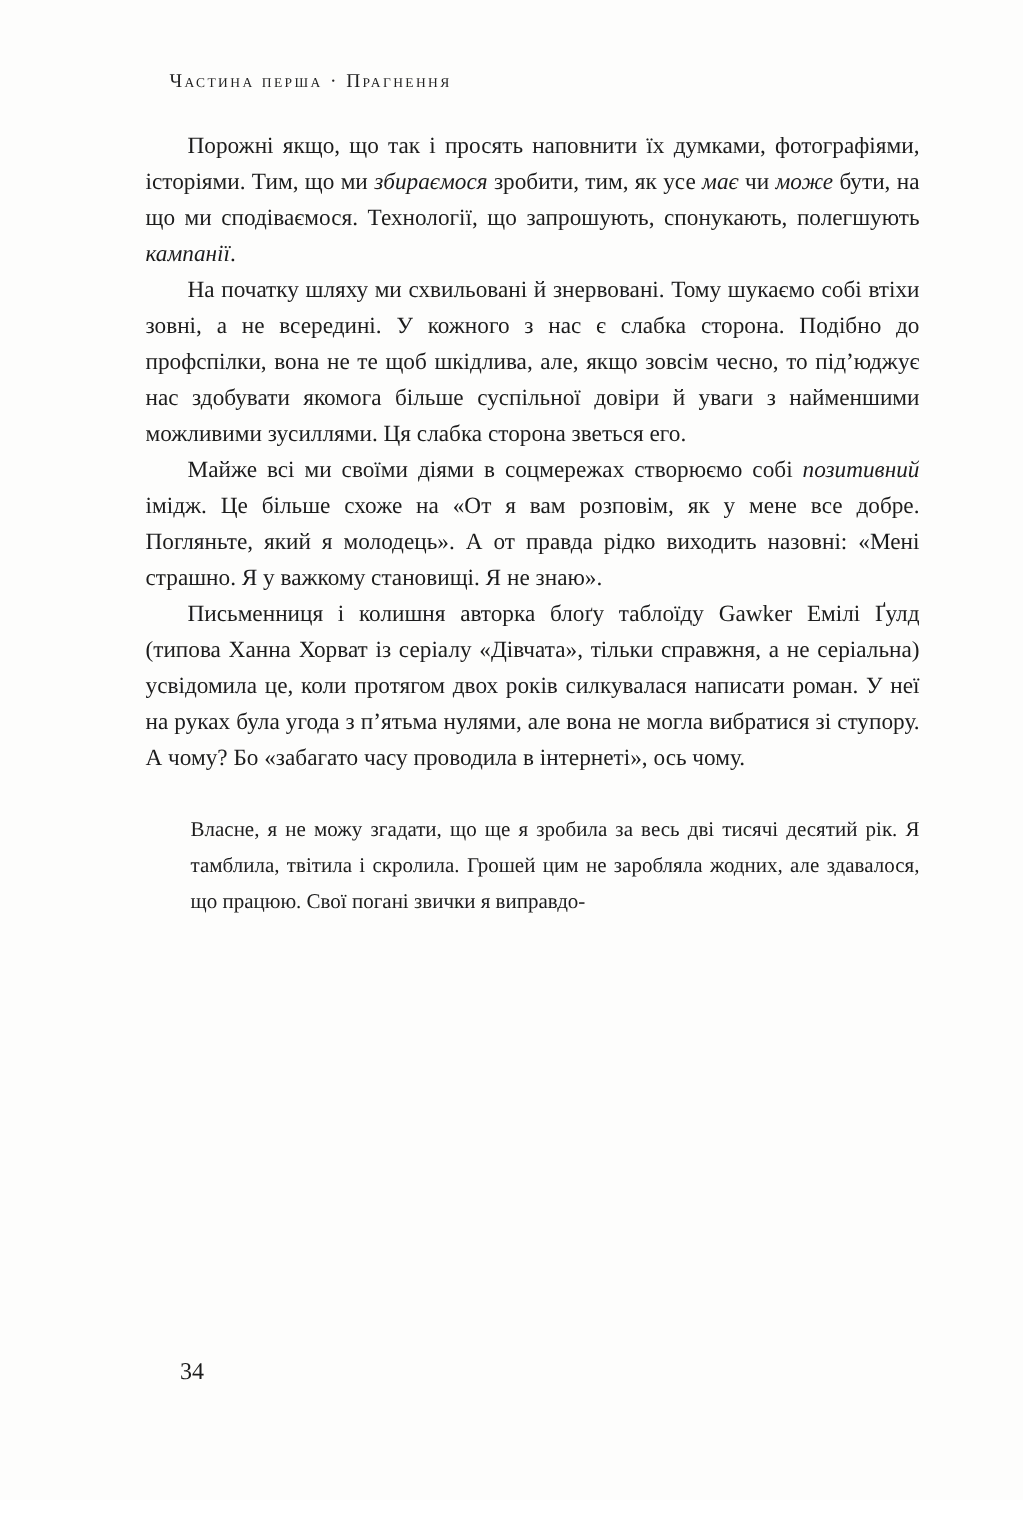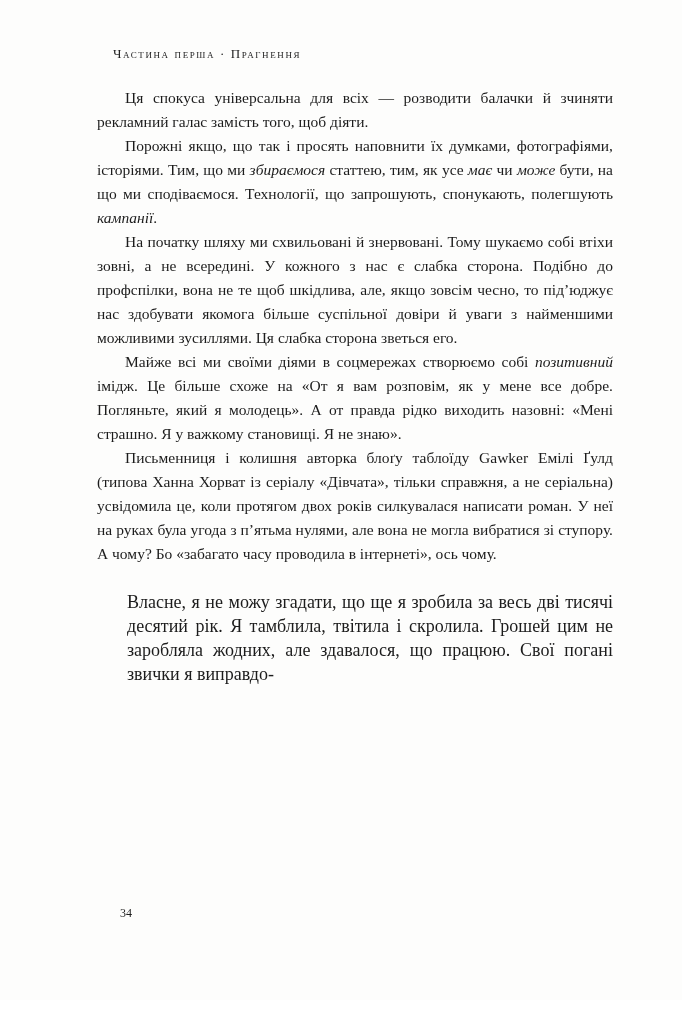--- a/index.html
+++ b/index.html
@@ -30,41 +30,40 @@
     width: 516px;
     font-size: 15.5px;
     line-height: 24px;
     text-align: justify;
   }
   .body-text p { text-align: justify; }
   .body-text p.indent { text-indent: 28px; }
   .body-text p.quote {
     margin-top: 24px;
     margin-left: 30px;
-    font-size: 18px;
+    font-size: 14px;
     line-height: 24px;
   }
   .body-text em { }
   .page-number {
     position: absolute;
     left: 120px;
     top: 906px;
-    font-size: 12px;
+    font-size: 16px;
     color: #1c1c1c;
   }
 </style>
 </head>
 <body>
 
 <div class="page">
   <div class="running-header">Частина перша · Прагнення</div>
 
   <div class="body-text">
-      <p class="indent"><span>Ця спокуса універсальна для всіх — розводити балачки й зчиняти рекламний галас замість того, щоб діяти.</span></p>
-      <p class="indent"><span>Порожні якщо, що так і просять наповнити їх думками, фотографіями, історіями. Тим, що ми </span><em>збираємося</em><span> статтею, тим, як усе </span><em>має</em><span> чи </span><em>може</em><span> бути, на що ми сподіваємося. Технології, що запрошують, спонукають, полегшують </span><em>кампанії</em><span>.</span></p>
+      <p class="indent"><span>Порожні якщо, що так і просять наповнити їх думками, фотографіями, історіями. Тим, що ми </span><em>збираємося</em><span> зробити, тим, як усе </span><em>має</em><span> чи </span><em>може</em><span> бути, на що ми сподіваємося. Технології, що запрошують, спонукають, полегшують </span><em>кампанії</em><span>.</span></p>
       <p class="indent"><span>На початку шляху ми схвильовані й знервовані. Тому шукаємо собі втіхи зовні, а не всередині. У кожного з нас є слабка сторона. Подібно до профспілки, вона не те щоб шкідлива, але, якщо зовсім чесно, то під’юджує нас здобувати якомога більше суспільної довіри й уваги з найменшими можливими зусиллями. Ця слабка сторона зветься его.</span></p>
       <p class="indent"><span>Майже всі ми своїми діями в соцмережах створюємо собі </span><em>позитивний</em><span> імідж. Це більше схоже на «От я вам розповім, як у мене все добре. Погляньте, який я молодець». А от правда рідко виходить назовні: «Мені страшно. Я у важкому становищі. Я не знаю».</span></p>
       <p class="indent"><span>Письменниця і колишня авторка блоґу таблоїду Gawker Емілі Ґулд (типова Ханна Хорват із серіалу «Дівчата», тільки справжня, а не серіальна) усвідомила це, коли протягом двох років силкувалася написати роман. У неї на руках була угода з п’ятьма нулями, але вона не могла вибратися зі ступору. А чому? Бо «забагато часу проводила в інтернеті», ось чому.</span></p>
       <p class=" quote"><span>Власне, я не можу згадати, що ще я зробила за весь дві тисячі десятий рік. Я тамблила, твітила і скролила. Грошей цим не заробляла жодних, але здавалося, що працюю. Свої погані звички я виправдо-</span></p>
     </div>
 
   <div class="page-number">34</div>
 </div>
 
 </body></html>

